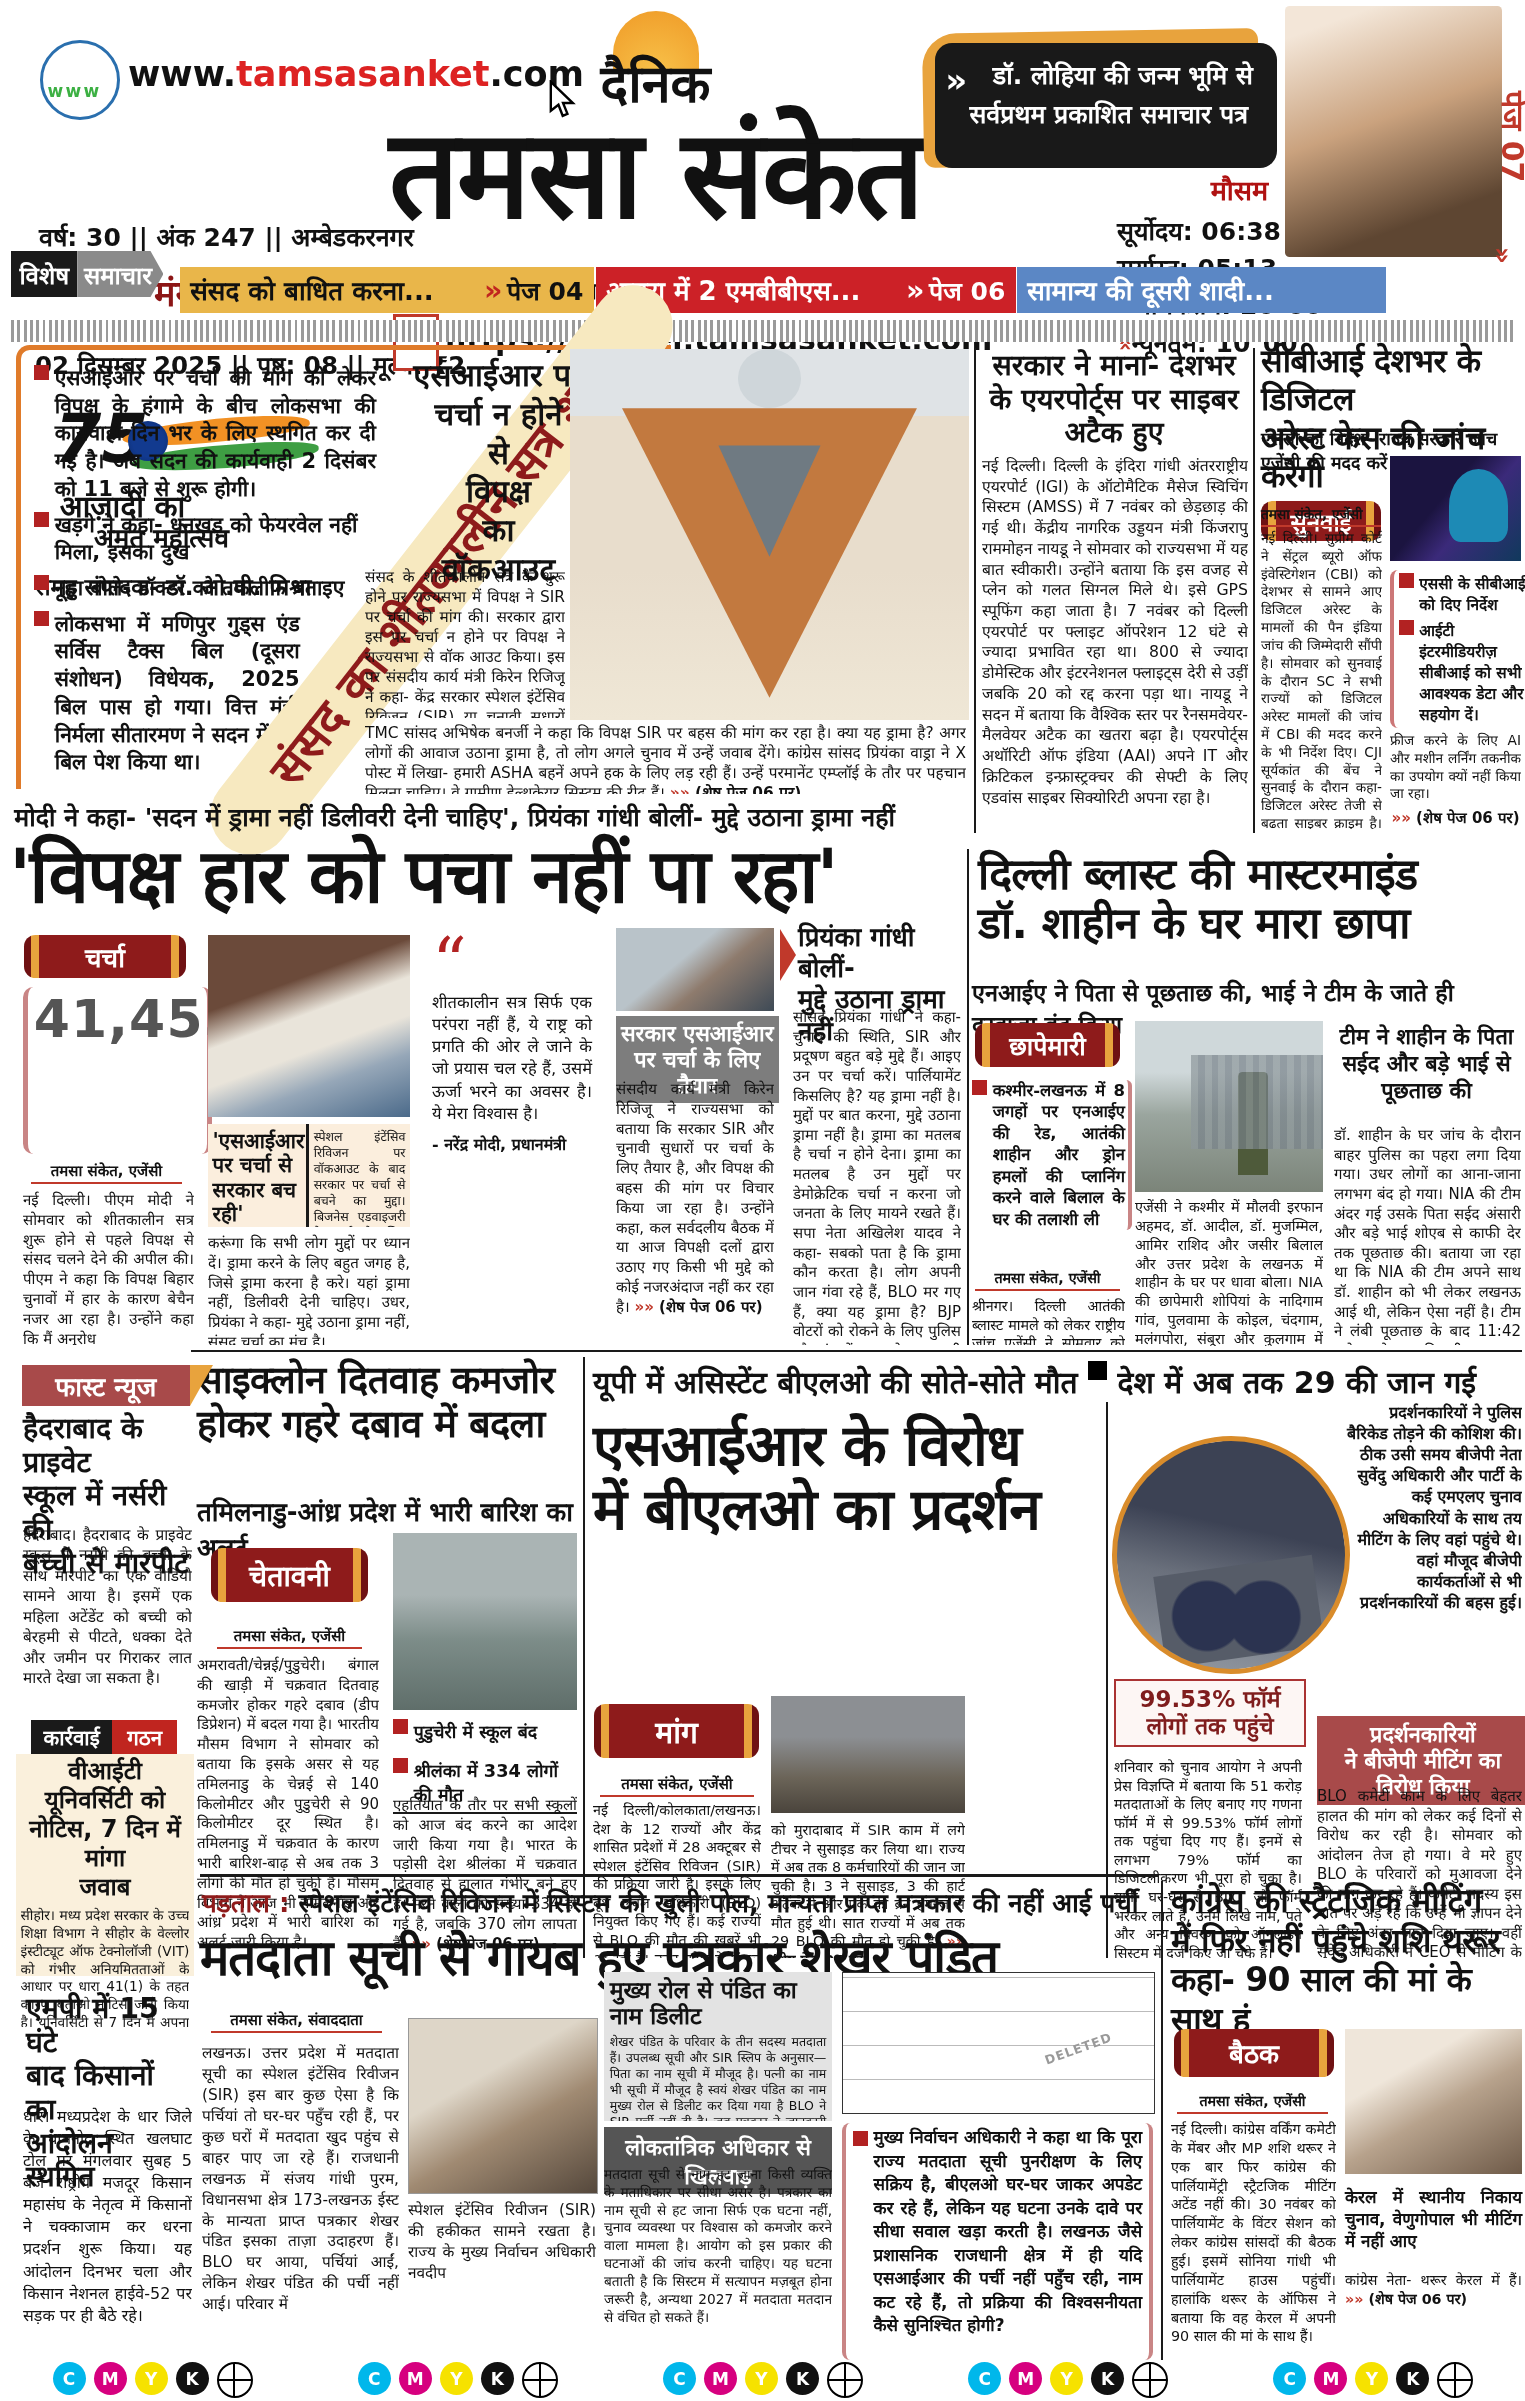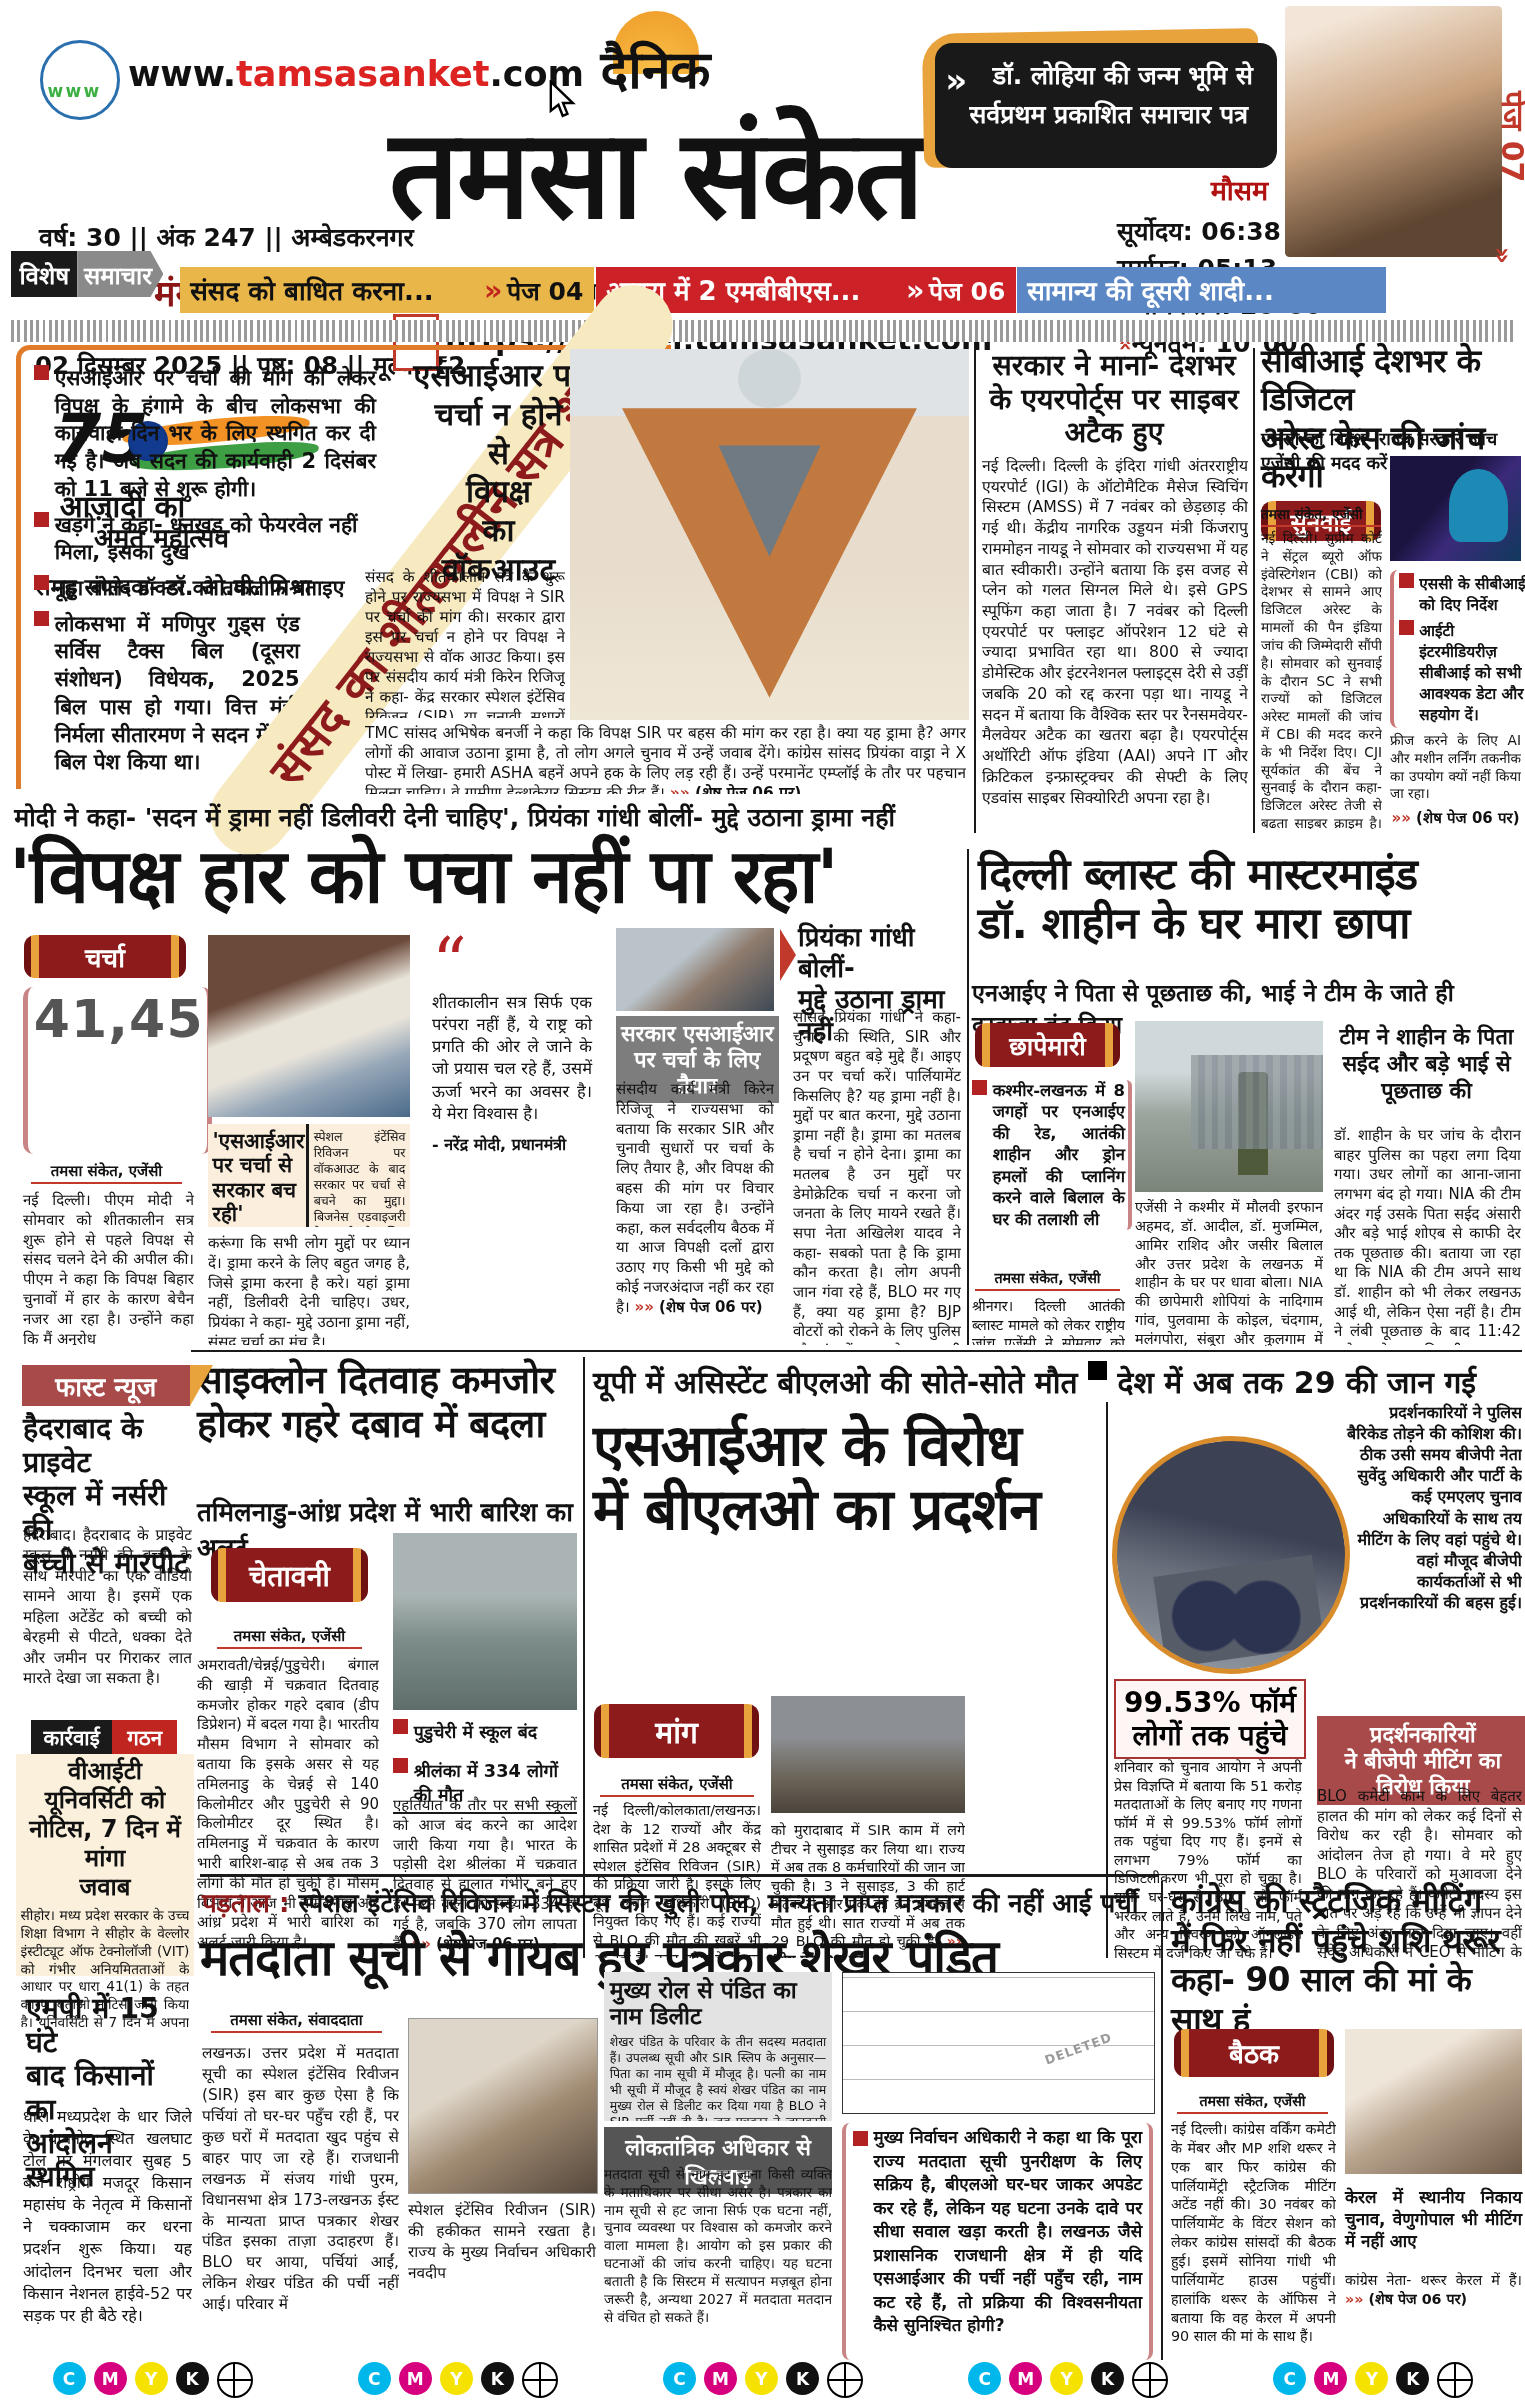--- a/index.html
+++ b/index.html
@@ -55,21 +55,21 @@
     <span class="b" style="position:absolute;left:0;top:0;font-size:68px;font-style:italic;">75</span>
     <span style="position:absolute;left:68px;top:20px;width:188px;height:23px;background:#f29124;border-radius:50% 60% 40% 60%;transform:rotate(-6deg);"></span>
     <span style="position:absolute;left:77px;top:46px;width:188px;height:23px;background:#3e9e43;border-radius:60% 40% 60% 50%;transform:rotate(-4deg);"></span>
     <span style="position:absolute;left:74px;top:21.7px;width:40px;height:40px;border-radius:50%;background:radial-gradient(circle,#123a8f 55%,#0a2a6b);"></span>
     <span class="b" style="position:absolute;left:5.7px;top:86px;font-size:30px;">आज़ादी का</span>
     <span class="b" style="position:absolute;left:40px;top:120px;font-size:26px;">अमृत महोत्सव</span>
   </div>
   <div class="abs b" style="left:35px;top:570px;font-size:23px;width:319px;">समूह संपादक- डॉ. ओ.पी. मिश्रा</div>
 
   <div class="abs" style="left:613px;top:11.4px;width:86px;height:63px;border-radius:43px 43px 0 0;background:radial-gradient(circle at 50% 100%,#f8c24a,#ef9a27);"></div>
-  <div class="abs b" style="left:496px;top:32px;width:319px;text-align:center;font-size:52px;">दैनिक</div>
+  <div class="abs b" style="left:496px;top:46px;width:319px;text-align:center;font-size:52px;">दैनिक</div>
   <div class="abs b" style="left:319px;top:86px;width:673px;text-align:center;font-size:123px;letter-spacing:-2.3px;">तमसा संकेत</div>
   <div class="abs b" style="left:399px;top:274px;width:513px;text-align:center;font-size:23px;">अम्बेडकर नगर व लखनऊ से एक साथ प्रकाशित</div>
   <div class="abs" style="left:393px;top:314px;width:40px;height:51px;border:3.4px solid #c0392b;background:
        linear-gradient(#c0392b 0 0) 5.7px 10.3px/20.5px 2.9px no-repeat,
        linear-gradient(#c0392b 0 0) 5.7px 19.4px/20.5px 2.9px no-repeat,
        linear-gradient(#c0392b 0 0) 5.7px 28.5px/20.5px 2.9px no-repeat,#fff;"></div>
   <div class="abs b" style="left:445px;top:322px;font-size:30px;">https://epaper.tamsasanket.com</div>
 
   <div class="abs" style="left:923px;top:31px;width:336px;height:134px;background:#e8a33d;border-radius:34px 11.4px 34px 11.4px;transform:rotate(-1deg);"></div>
   <div class="abs wt" style="left:935px;top:43px;width:319px;height:114px;background:#191919;border-radius:17px;padding:5.7px 11.4px;">
@@ -302,21 +302,21 @@
   </div>
 
   <div class="abs rule" style="left:1106px;top:1402px;width:1.7px;height:556px;"></div>
 
   <div class="abs" style="left:1112px;top:1436px;width:228px;height:228px;border-radius:50%;border:5.7px solid #d98c2b;
        background:linear-gradient(200deg,#3c4254 0 40%,#6a707c 60%,#9aa0a8);transform:rotate(-8deg);overflow:hidden;">
     <span style="position:absolute;left:15%;top:55%;width:70%;height:40%;background:radial-gradient(circle at 30% 50%,#2b3350 28%,transparent 30%),radial-gradient(circle at 65% 60%,#2b3350 30%,transparent 32%),#565c68;"></span>
   </div>
   <div class="abs b j" style="left:1346px;top:1402px;width:176px;height:308px;font-size:16px;line-height:1.32;text-align:right;overflow:hidden;">प्रदर्शनकारियों ने पुलिस बैरिकेड तोड़ने की कोशिश की। ठीक उसी समय बीजेपी नेता सुवेंदु अधिकारी और पार्टी के कई एमएलए चुनाव अधिकारियों के साथ तय मीटिंग के लिए वहां पहुंचे थे। वहां मौजूद बीजेपी कार्यकर्ताओं से भी प्रदर्शनकारियों की बहस हुई।</div>
 
-  <div class="abs b pre c" style="left:1114px;top:1679px;width:188px;border:2.9px solid #a33;color:#000000;font-size:28px;line-height:1.2;padding:4.6px 0;background:#fdf6f4;">99.53% फॉर्म
+  <div class="abs b pre c" style="left:1114px;top:1679px;width:188px;border:2.9px solid #a33;color:#7f1d1d;font-size:23px;line-height:1.2;padding:4.6px 0;background:#fdf6f4;">99.53% फॉर्म
 लोगों तक पहुंचे</div>
   <div class="abs j" style="left:1114px;top:1758px;width:188px;height:200px;font-size:14.3px;line-height:1.3;overflow:hidden;">शनिवार को चुनाव आयोग ने अपनी प्रेस विज्ञप्ति में बताया कि 51 करोड़ मतदाताओं के लिए बनाए गए गणना फॉर्म में से 99.53% फॉर्म लोगों तक पहुंचा दिए गए हैं। इनमें से लगभग 79% फॉर्म का डिजिटलीकरण भी पूरा हो चुका है। यानी घर-घर से BLO जो फॉर्म भरकर लाते हैं, उनमें लिखे नाम, पते और अन्य विवरण को ऑनलाइन सिस्टम में दर्ज किए जा चुके हैं।</div>
 
   <div class="abs b pre c wt" style="left:1317px;top:1716px;width:205px;background:#a84a4a;font-size:21.7px;line-height:1.2;padding:5.7px 3.4px;">प्रदर्शनकारियों
 ने बीजेपी मीटिंग का विरोध किया</div>
   <div class="abs j" style="left:1317px;top:1787px;width:205px;height:171px;font-size:15px;line-height:1.3;overflow:hidden;">
     <span>BLO कमेटी काम के लिए बेहतर हालत की मांग को लेकर कई दिनों से विरोध कर रही है। सोमवार को आंदोलन तेज हो गया। वे मरे हुए BLO के परिवारों को मुआवजा देने की मांग कर रहे हैं। कमेटी सदस्य इस बात पर अड़े रहे कि उन्हें भी ज्ञापन देने के लिए अंदर जाने दिया जाए। वहीं सुवेंदु अधिकारी ने CEO से मीटिंग के बाद बताया कि BJP ने 17,111 बूथों का डेटा दिया है।</span>
     
   </div>
 

